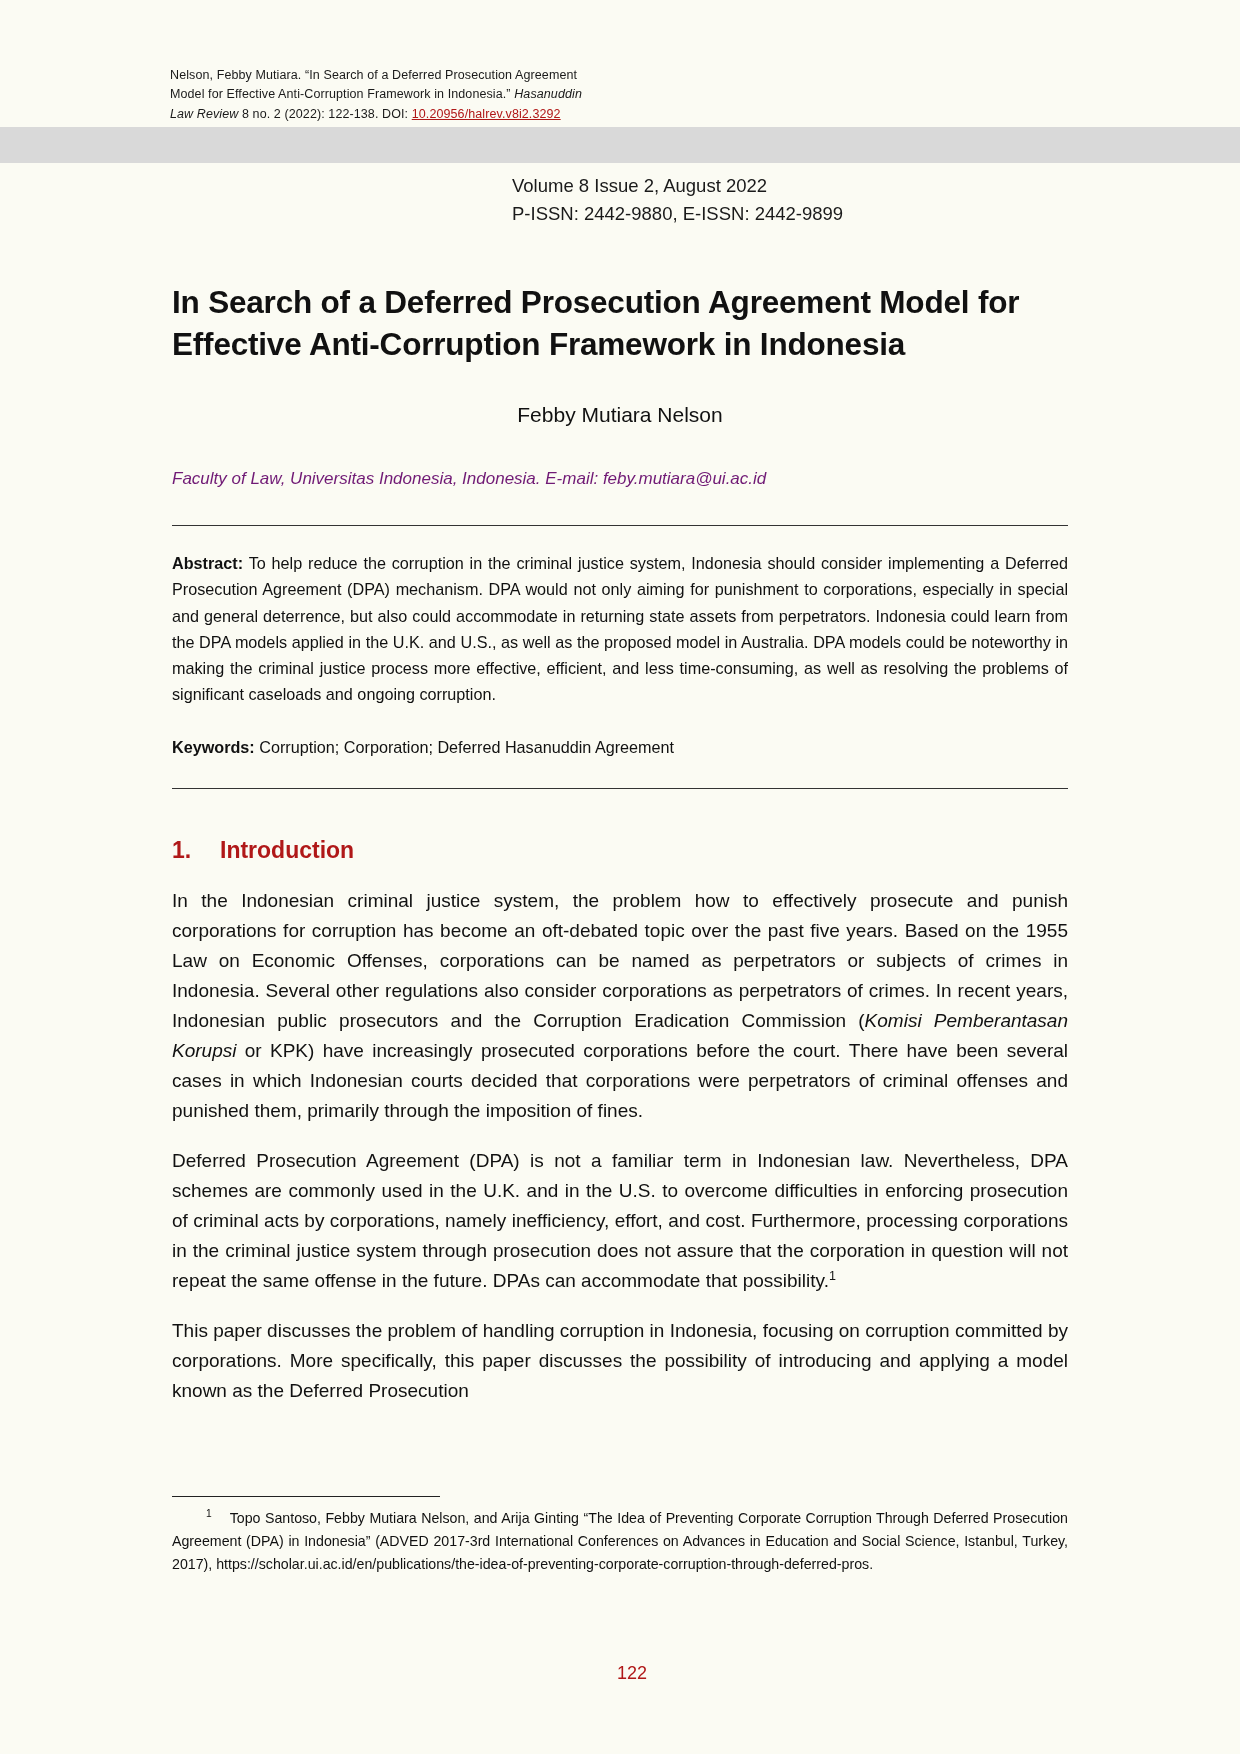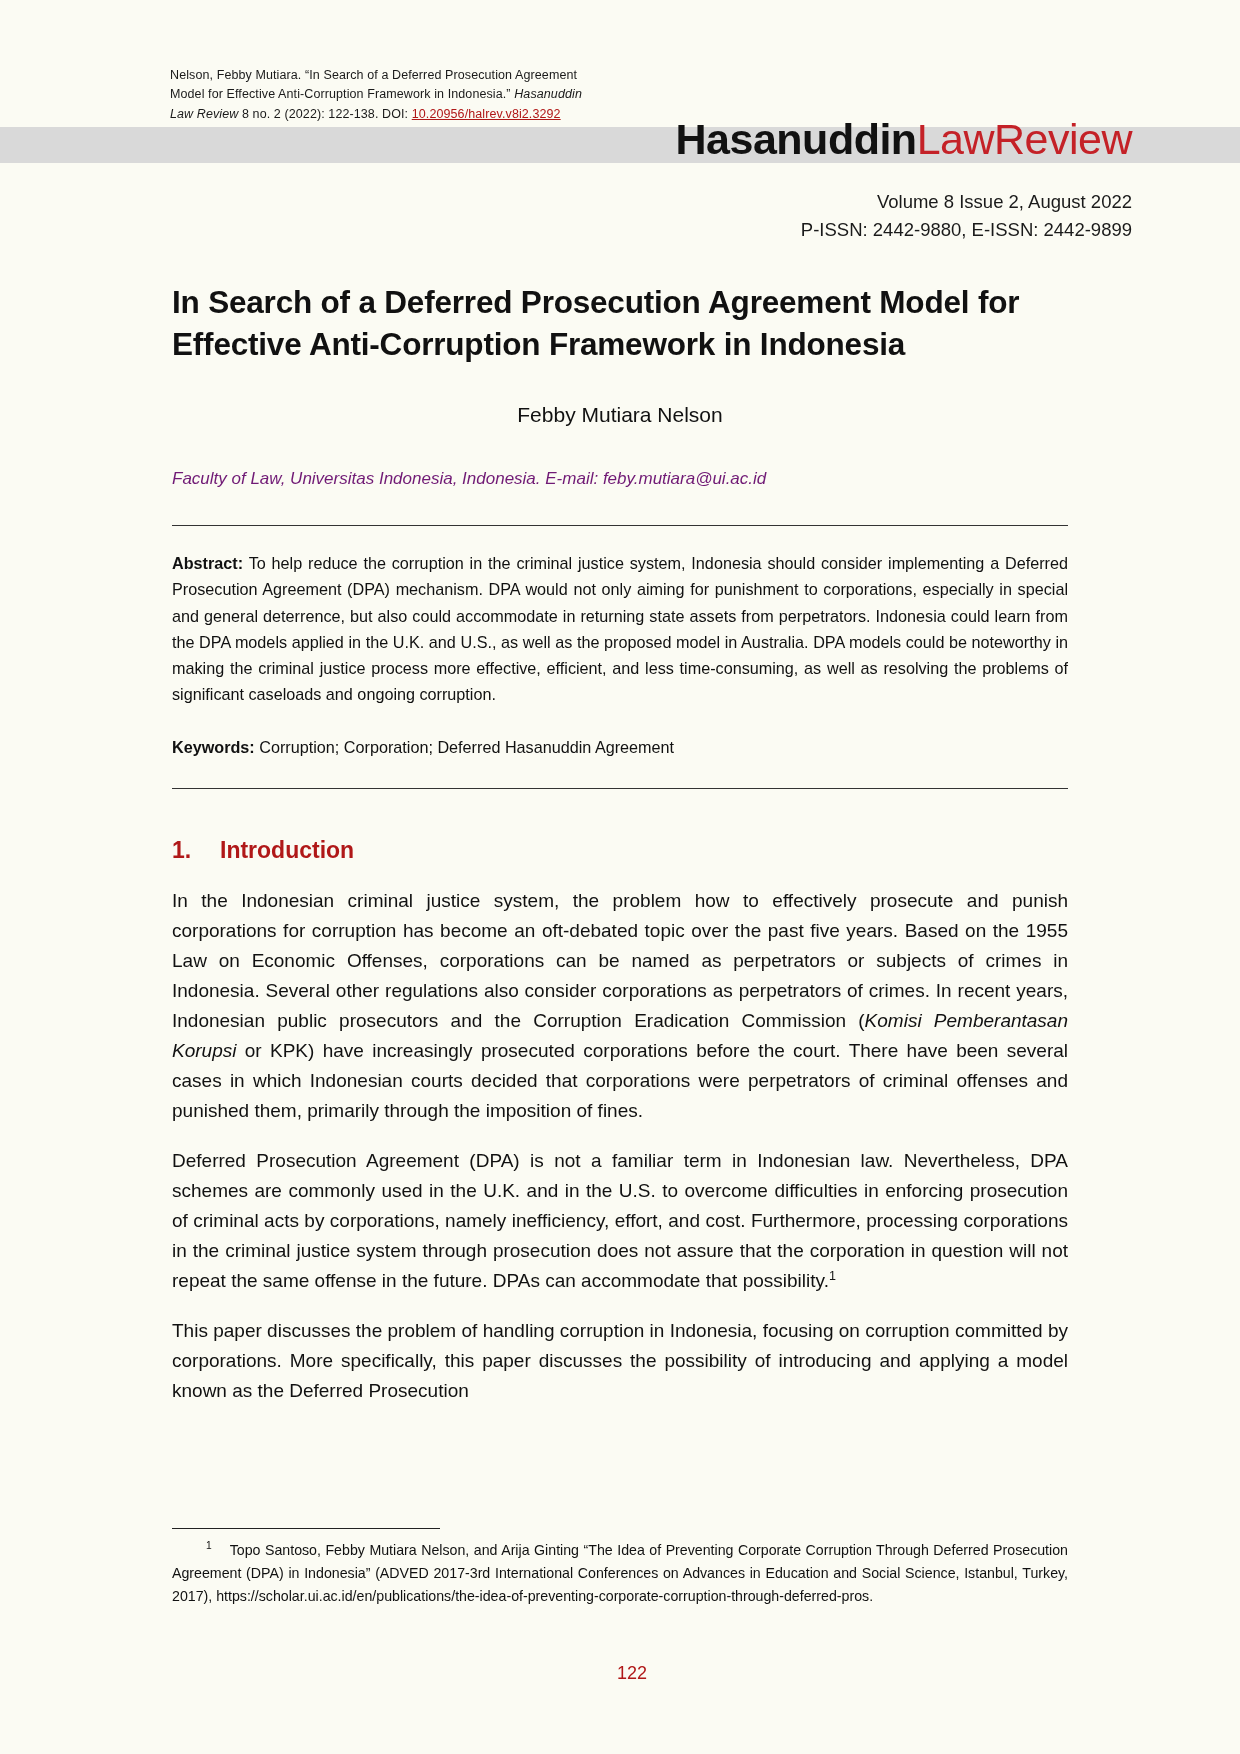--- a/index.html
+++ b/index.html
@@ -65,23 +65,23 @@
     color: #111111;
   }
   .masthead-logo .part-red {
     font-weight: 400;
     color: #c42127;
   }
 
   .masthead-lines {
     position: absolute;
     right: 108px;
-    top: 156px;
+    top: 140px;
     width: 620px;
-    text-align: right;
+    text-align: left;
   }
   .mh-volume {
     font-size: 18.5px;
     color: #1a1a1a;
     line-height: 1.5;
   }
   .mh-issn {
     font-size: 18.5px;
     color: #1a1a1a;
     line-height: 1.5;
@@ -175,21 +175,21 @@
   .body-par sup {
     font-size: 0.66em;
     vertical-align: super;
     line-height: 0;
   }
 
   
   .footnote-wrap {
     position: absolute;
     left: 172px;
-    top: 1496px;
+    top: 1464px;
     width: 896px;
   }
   .footnote-rule {
     border: 0;
     border-top: 1.4px solid #222222;
     width: 268px;
     margin: 0 0 10px 0;
   }
   .footnote-text {
     font-size: 14.2px;
@@ -223,23 +223,20 @@
 <div class="page">
 
   <div class="citation">
     <span>Nelson, Febby Mutiara. “In Search of a Deferred Prosecution Agreement</span><br>
     <span>Model for Effective Anti-Corruption Framework in Indonesia.” </span><span class="ital">Hasanuddin</span><br>
     <span class="ital">Law Review</span><span> 8 no. 2 (2022): 122-138. DOI: </span><span class="doi">10.20956/halrev.v8i2.3292</span>
   </div>
 
   <div class="masthead-band"></div>
 
-  <div class="masthead-logo">
-    <span class="part-black">Hasanuddin</span><span class="part-red">LawReview</span>
-  </div>
 
   <div class="masthead-lines">
     <div class="mh-volume">Volume 8 Issue 2, August 2022</div>
     <div class="mh-issn">P-ISSN: 2442-9880, E-ISSN: 2442-9899</div>
   </div>
 
   <div class="content">
 
     <h1 class="title">In Search of a Deferred Prosecution Agreement Model for Effective Anti-Corruption Framework in Indonesia</h1>
 

